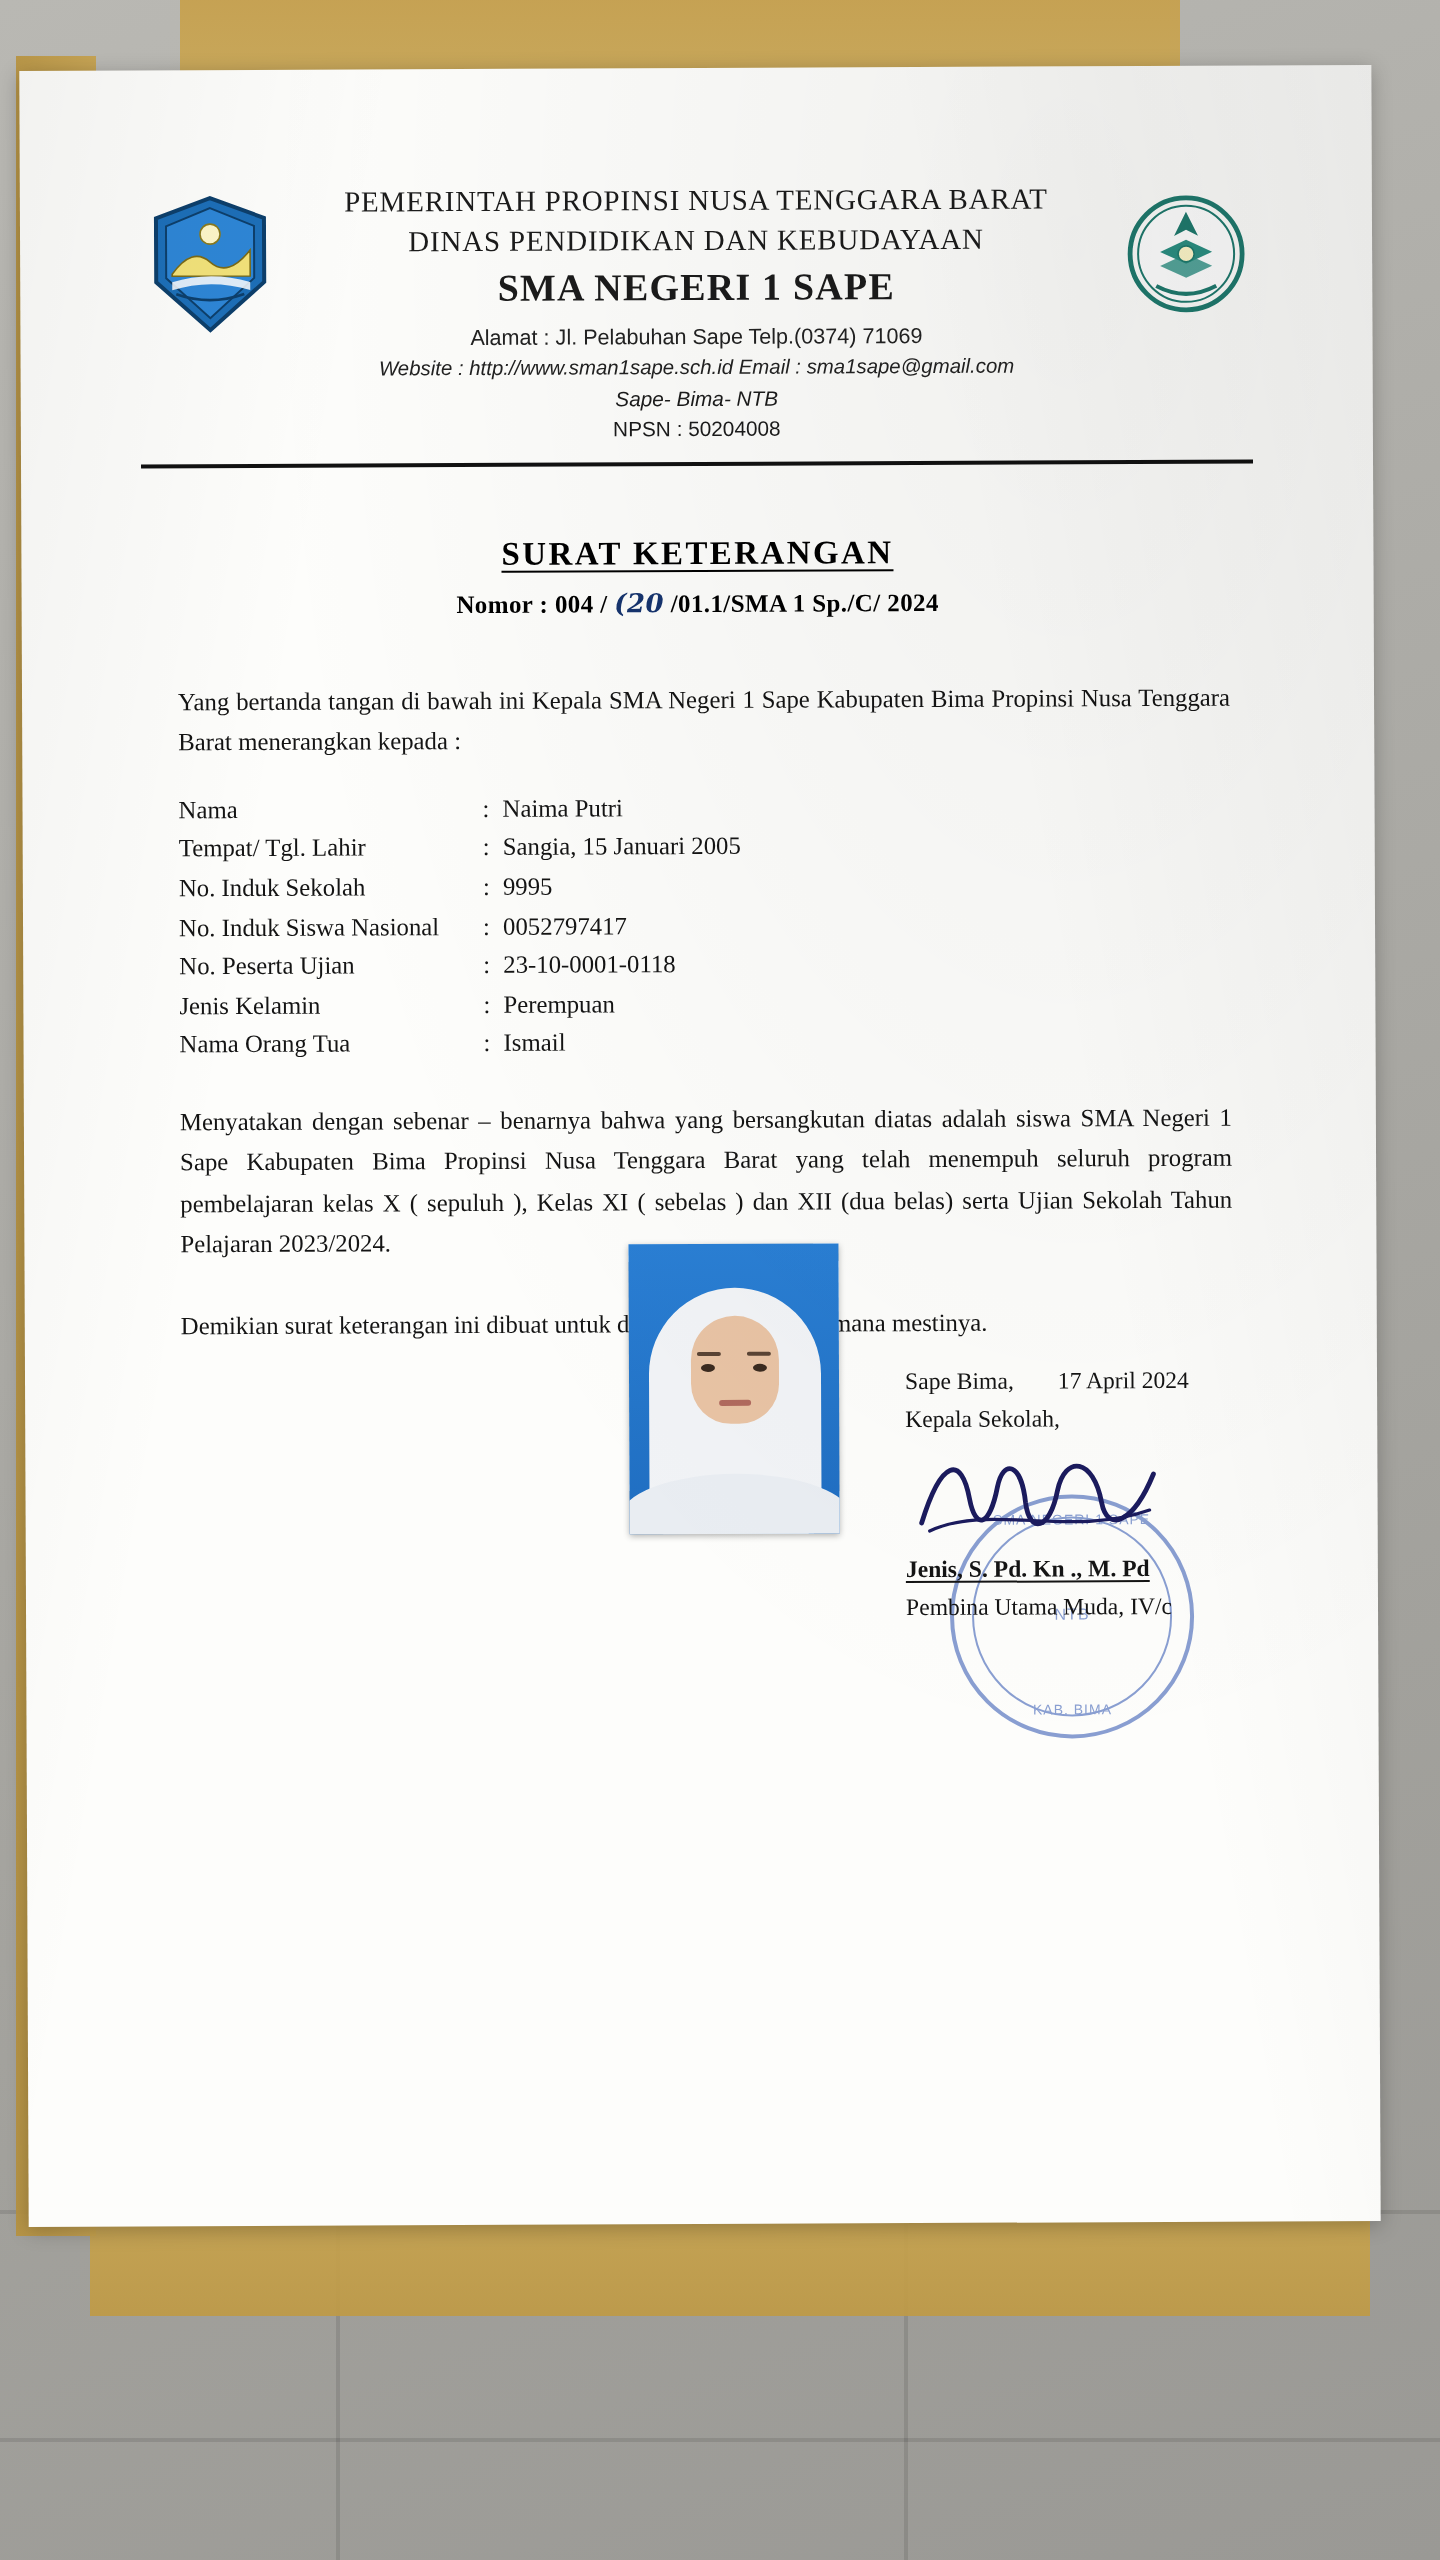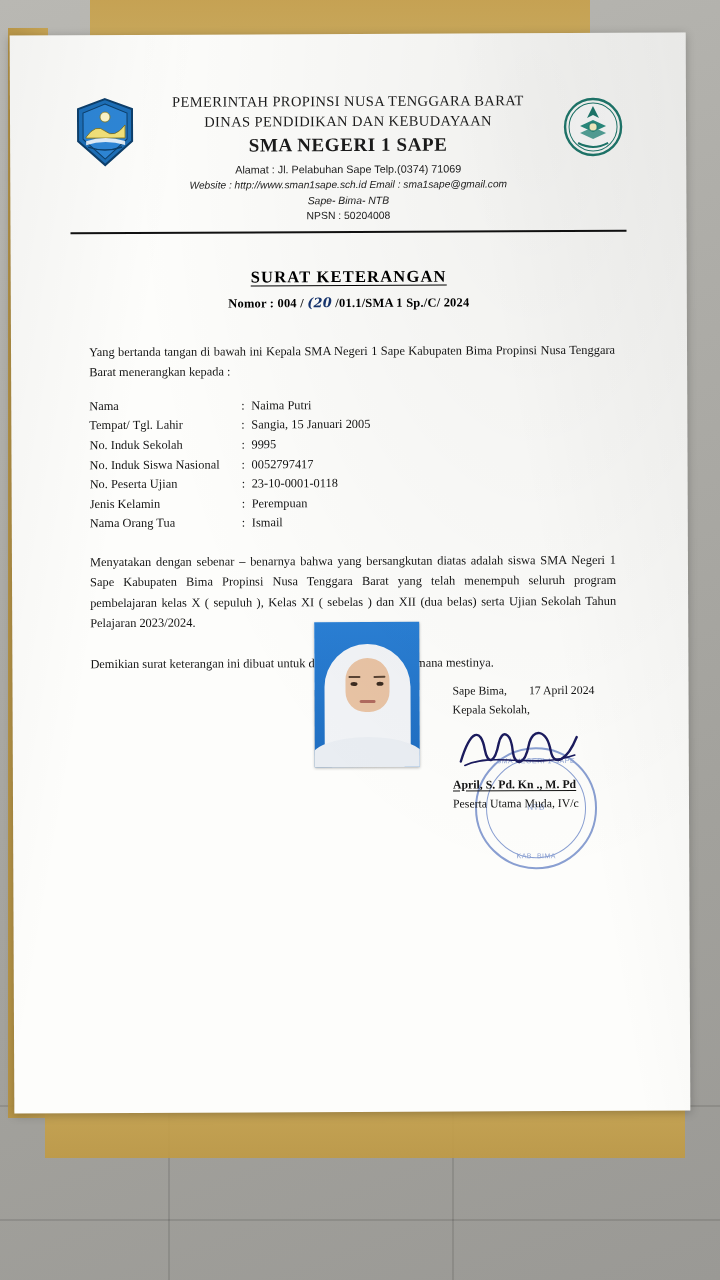--- a/index.html
+++ b/index.html
@@ -457,17 +457,17 @@
           <span class="st-mid">NTB</span>
           <span class="st-bottom">KAB. BIMA</span>
         </div>
       </div>
       <svg class="sig-ink" viewBox="0 0 130 52">
         <path d="M6 40 C16 8, 26 6, 30 28 C33 44, 40 42, 44 22 C47 8, 56 10, 58 30 C60 46, 70 44, 74 24 C78 6, 92 8, 96 30 C99 46, 112 40, 122 16" fill="none" stroke="#1b1b5e" stroke-width="2.4" stroke-linecap="round"></path>
         <path d="M10 44 C40 30, 80 48, 120 34" fill="none" stroke="#1b1b5e" stroke-width="1.6" stroke-linecap="round"></path>
       </svg>
     </div>
 
-    <div class="sign-name">April, S. Pd. Kn ., M. Pd</div>
-    <div class="sign-rank">Peserta Utama Muda, IV/c</div>
+    <div class="sign-name">Jenis, S. Pd. Kn ., M. Pd</div>
+    <div class="sign-rank">Pembina Utama Muda, IV/c</div>
   </div>
 
 </div>
 
 </body></html>

